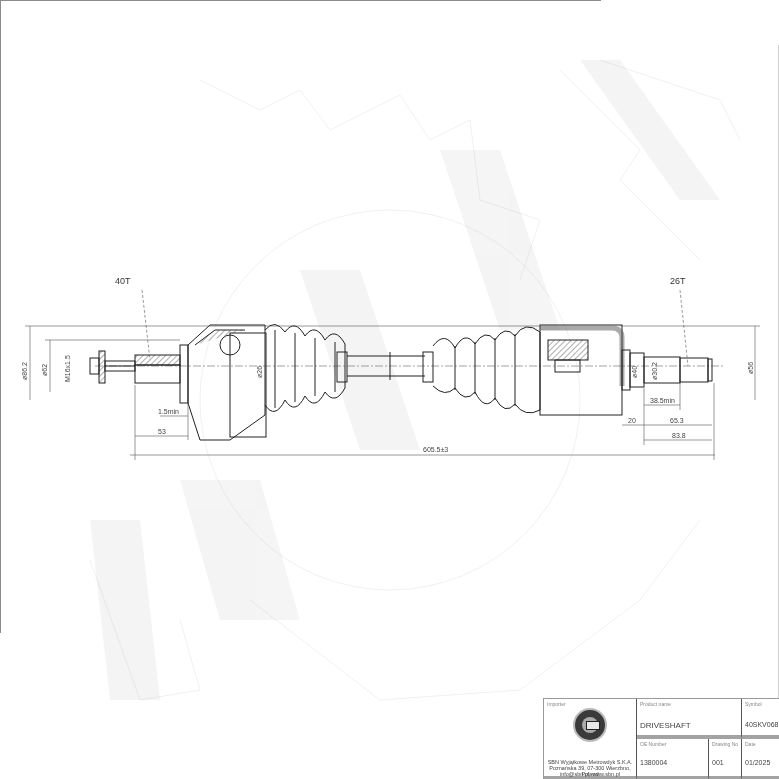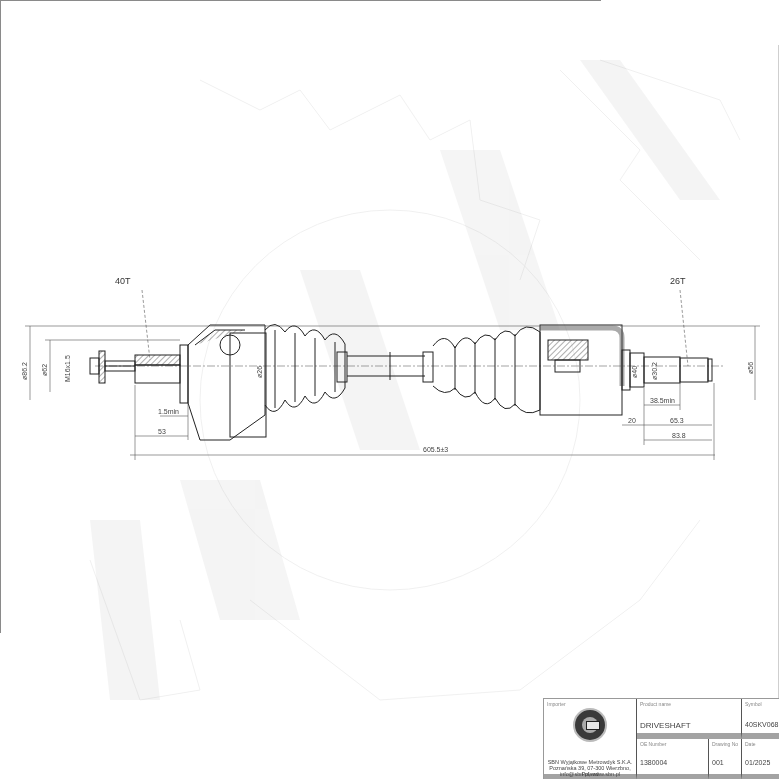--- a/index.html
+++ b/index.html
@@ -4,21 +4,21 @@
 <style>
   html, body { margin:0; padding:0; background:#ffffff; }
   body { width:779px; height:779px; position:relative; overflow:hidden; font-family:"Liberation Sans", sans-serif; }
   .frame-top { position:absolute; left:0; top:0; width:601px; height:1px; background:#8a8a8a; }
   .frame-left { position:absolute; left:0; top:0; width:1px; height:633px; background:#8a8a8a; }
   .frame-right { position:absolute; left:778px; top:45px; width:1px; height:655px; background:#cfcfcf; }
   svg.drawing { position:absolute; left:0; top:0; }
   .dim { font-family:"Liberation Sans", sans-serif; font-size:7px; fill:#444; }
   .label { font-family:"Liberation Sans", sans-serif; font-size:9px; fill:#333; }
   .tb { position:absolute; left:543px; top:698px; width:236px; height:81px; border-top:1px solid #999; border-left:1px solid #999; background:#fff; }
-  .cell { position:absolute; border-right:1px solid #555; border-bottom:6px solid #a3a3a3; box-sizing:border-box; }
+  .cell { position:absolute; border-right:1px solid #555; border-bottom:4px solid #a3a3a3; box-sizing:border-box; }
   .cap { position:absolute; left:3px; top:2px; font-size:5px; color:#888; }
   .val { position:absolute; left:3px; font-size:8px; color:#444; }
   .addr { position:absolute; left:0; width:100%; text-align:center; font-size:5.5px; color:#444; line-height:6px; }
   .logo { position:absolute; left:29px; top:9px; width:34px; height:34px; border-radius:50%; background:#3a3a3a; border:2px solid #bbb; box-sizing:border-box; }
   .logo-inner { position:absolute; left:7px; top:7px; width:16px; height:16px; border-radius:50%; background:#aaa; }
   .logo-badge { position:absolute; left:11px; top:11px; width:12px; height:7px; background:#e8e8e8; border:1px solid #222; }
 </style>
 </head>
 <body>
 

